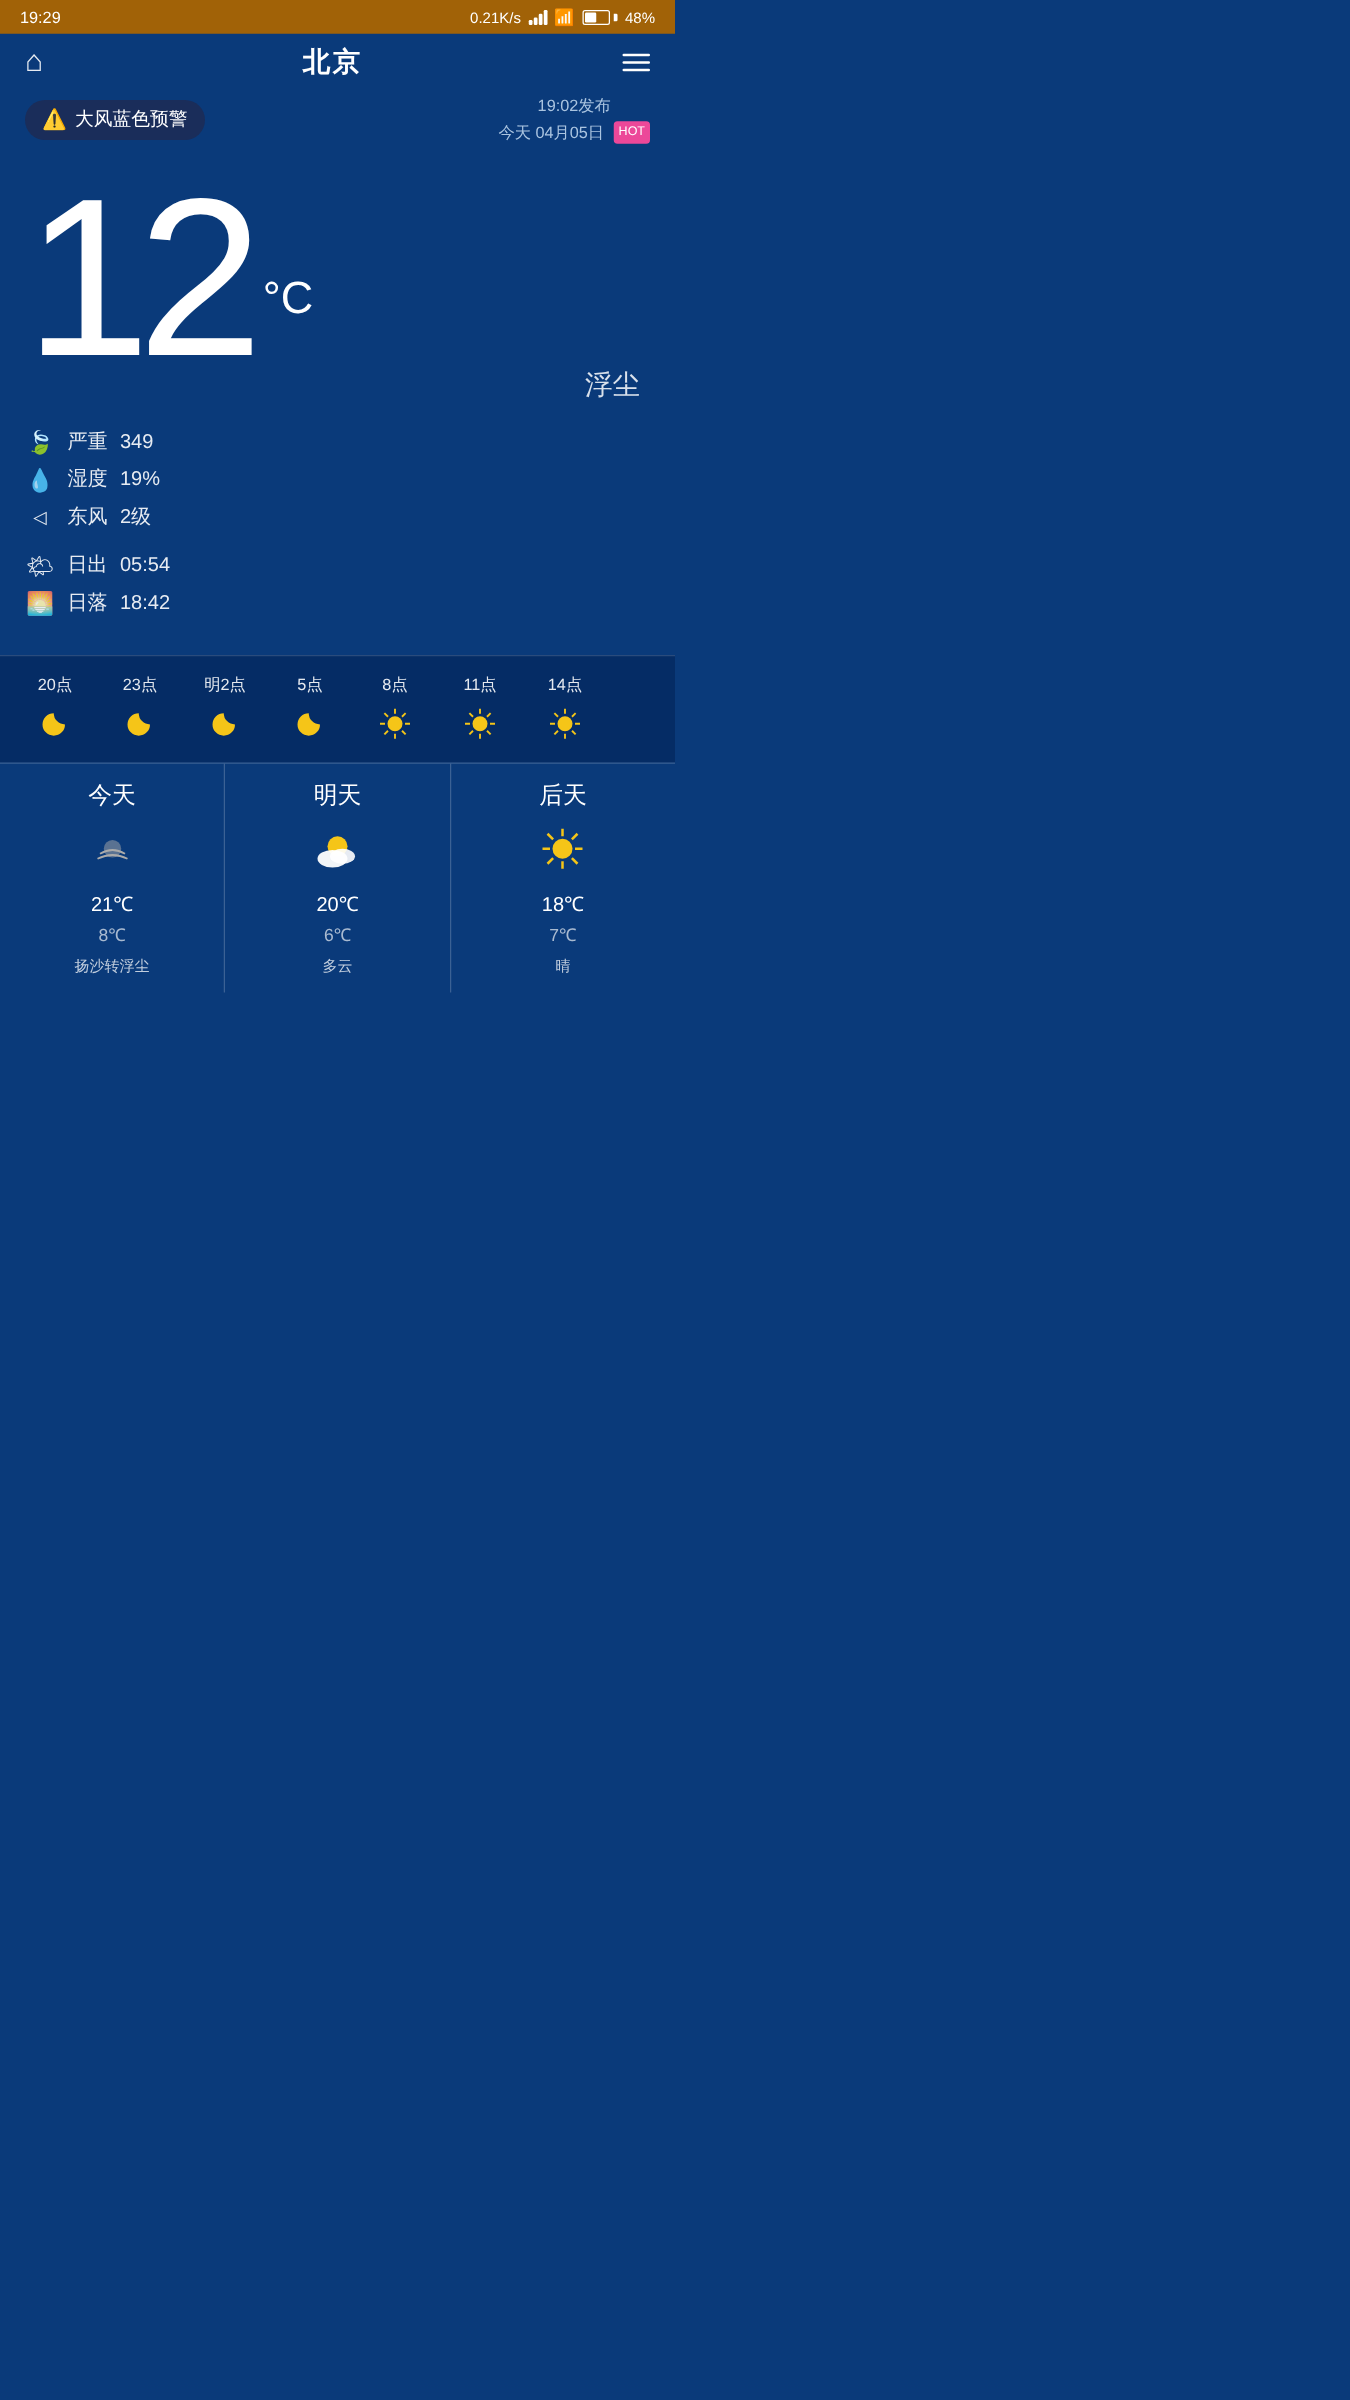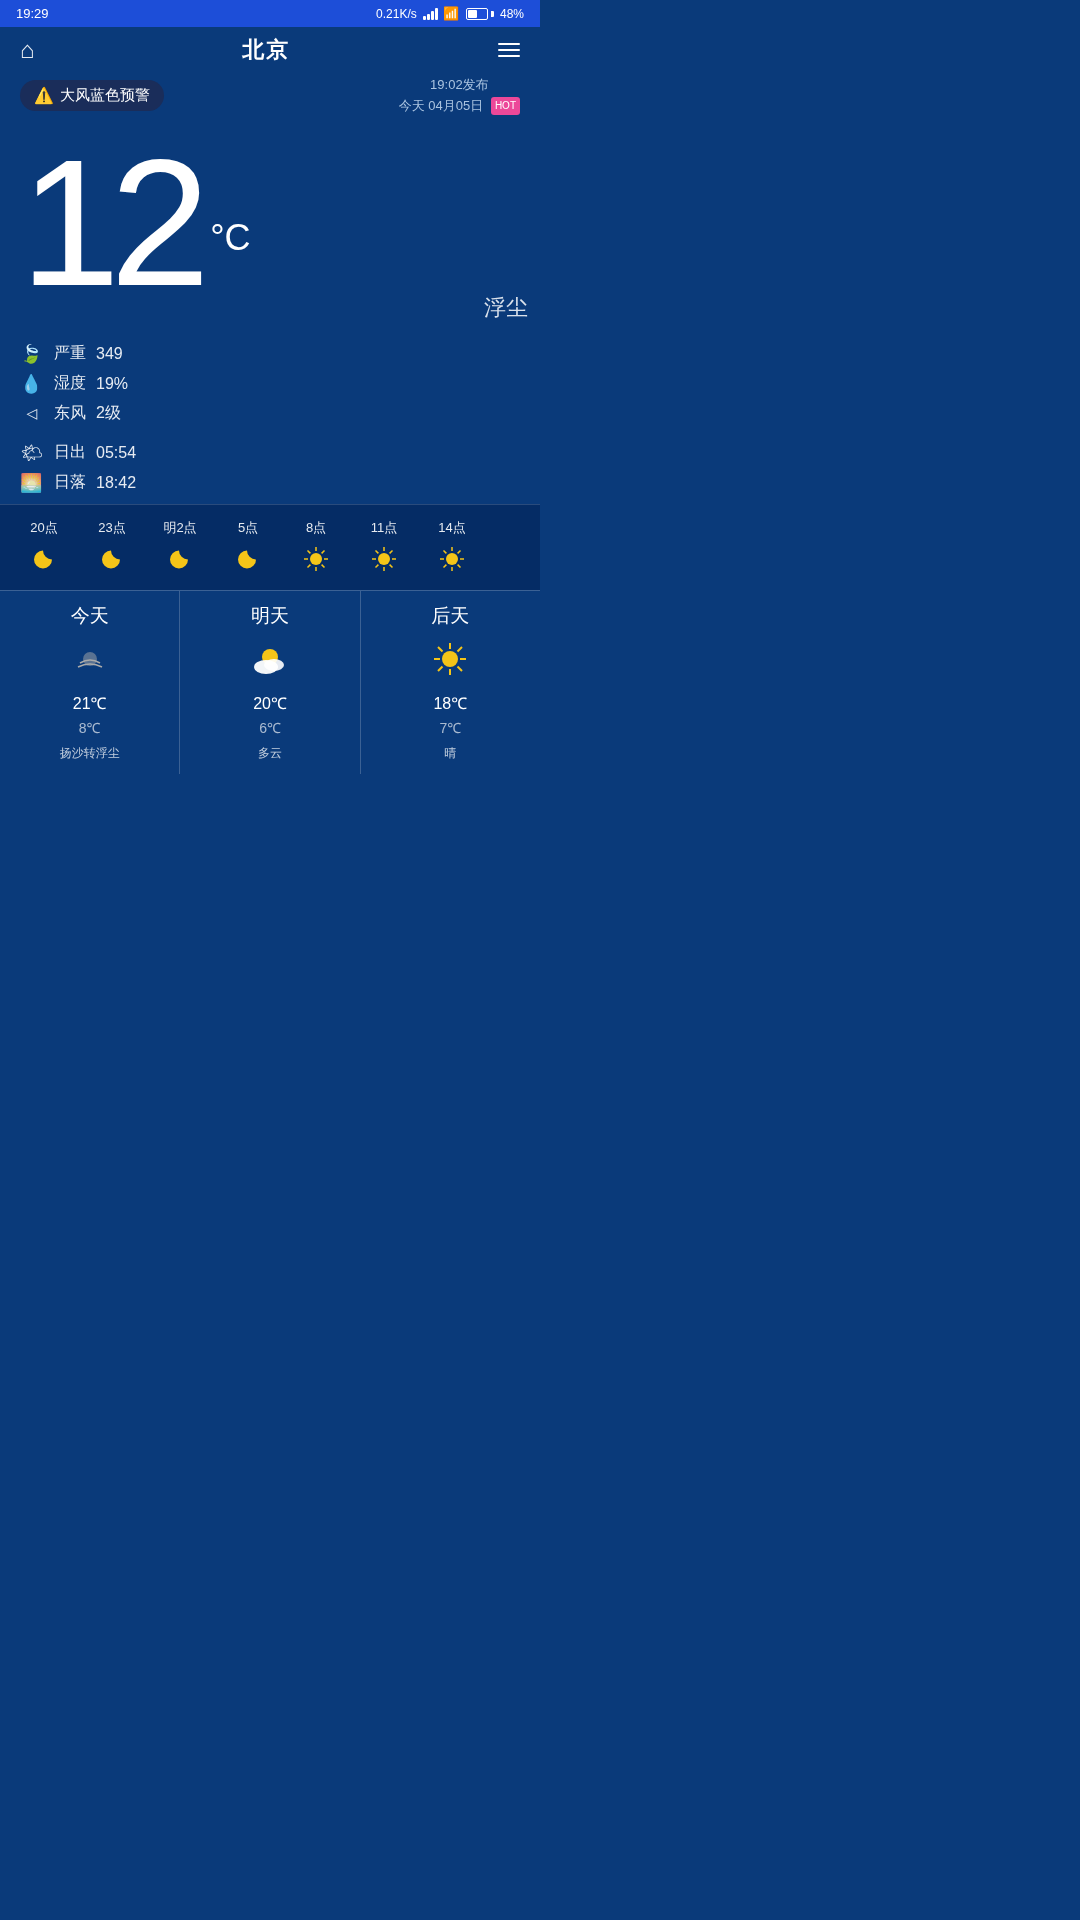--- a/index.html
+++ b/index.html
@@ -11,21 +11,21 @@
       background: #0a3a7a;
       color: white;
       overflow: hidden;
     }
     .status-bar {
       display: flex;
       justify-content: space-between;
       align-items: center;
       padding: 6px 16px;
       font-size: 13px;
-      background: #1d4ed8;
+      background: #a16207;
     }
     .status-right {
       display: flex;
       align-items: center;
       gap: 6px;
       font-size: 12px;
     }
     .signal-bars {
       display: flex;
       align-items: flex-end;
@@ -151,21 +151,21 @@
       color: white;
     }
     .temp-unit {
       font-size: 36px;
       font-weight: 200;
       margin-top: 30px;
       margin-left: 10px;
     }
     .weather-desc {
       position: absolute;
-      right: 12px;
+      right: 28px;
       bottom: -10px;
       font-size: 22px;
       color: rgba(255,255,255,0.85);
     }
 
     
     .stats {
       padding: 30px 20px 10px;
       display: flex;
       flex-direction: column;
@@ -183,20 +183,21 @@
       width: 24px;
       text-align: center;
     }
     .sun-info {
       margin-top: 10px;
     }
 
     
     .hourly-section {
       background: rgba(0,30,80,0.5);
+      margin-top: 20px;
       border-top: 1px solid rgba(255,255,255,0.15);
     }
     .hourly-scroll {
       display: flex;
       overflow-x: auto;
       padding: 14px 10px;
       gap: 0;
       scrollbar-width: none;
     }
     .hourly-scroll::-webkit-scrollbar { display: none; }

